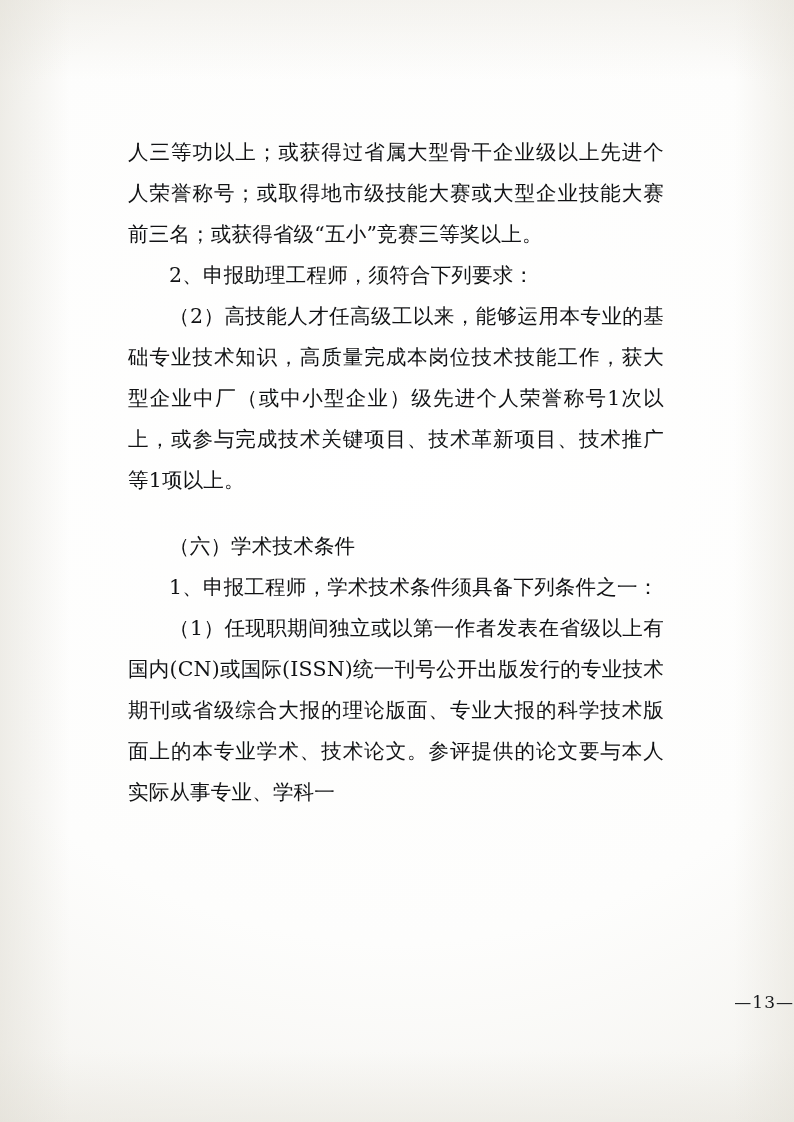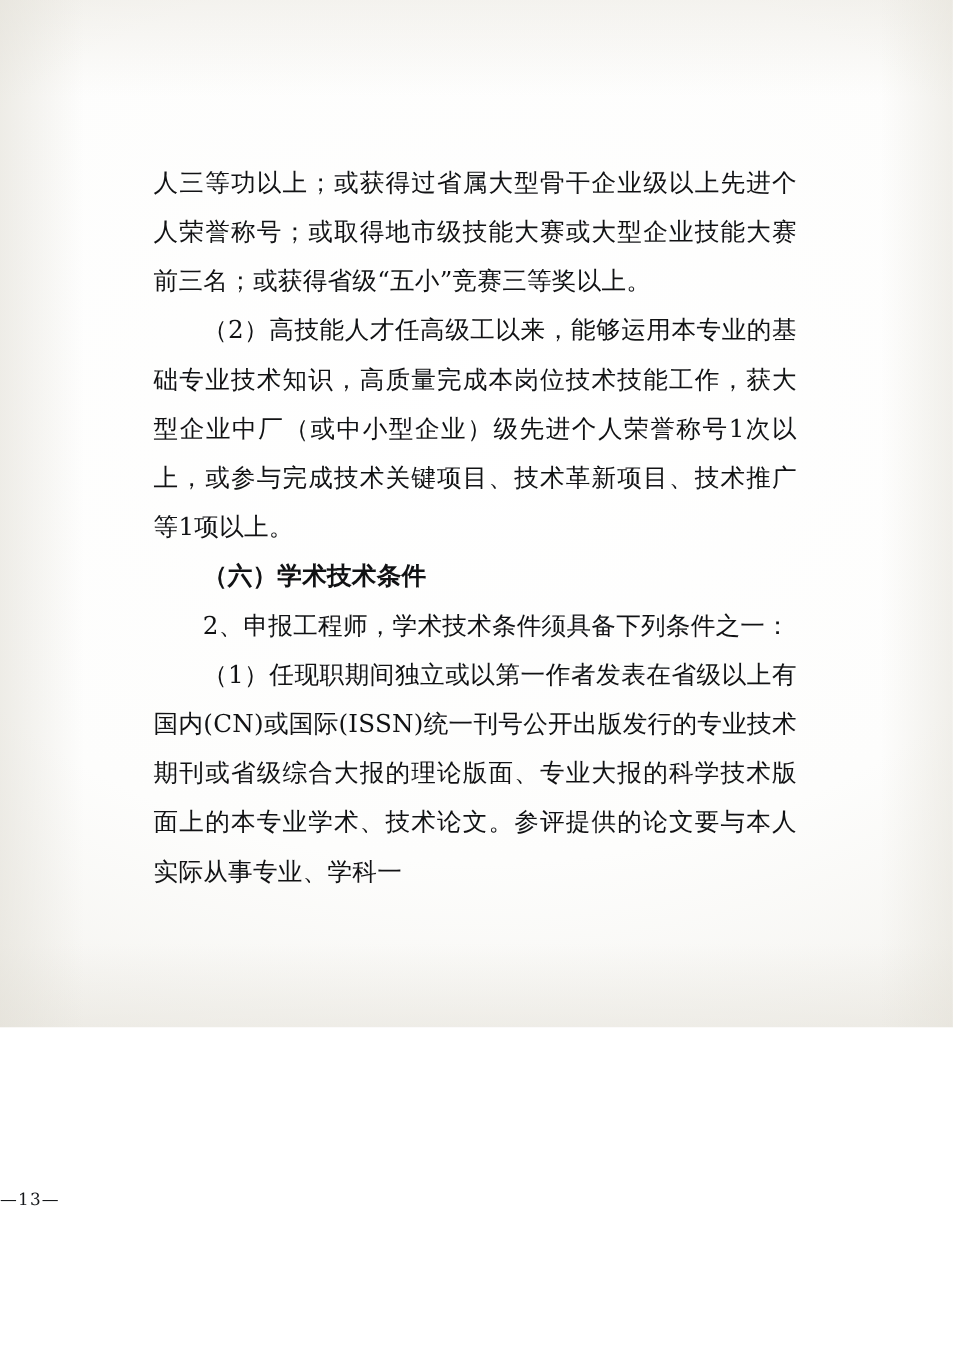--- a/index.html
+++ b/index.html
@@ -9,21 +9,21 @@
   body {
     width: 794px;
     height: 1122px;
     background: #ffffff;
     font-family: "DejaVu Serif", serif;
     overflow: hidden;
   }
   .page {
     position: relative;
     width: 794px;
-    height: 856px;
+    height: 1122px;
     background:
       radial-gradient(ellipse 120% 80% at 50% 40%, #ffffff 0%, #fdfdfc 55%, #f4f3ef 85%, #eceae4 100%);
     box-sizing: border-box;
   }
   
   .page::before {
     content: "";
     position: absolute;
     inset: 0;
     pointer-events: none;
@@ -46,39 +46,41 @@
     color: #111214;
     text-align: justify;
     text-justify: inter-ideograph;
     letter-spacing: 0.2px;
     font-family: "DejaVu Serif", "Liberation Serif", serif;
   }
   p.indent {
     text-indent: 2em;
   }
   p.bold {
-    font-weight: bold;
+    font-weight: normal;
+    margin-top: 25px;
   }
   .page-number {
     position: absolute;
     left: 0;
     right: 0;
     top: 992px;
-    text-align: left;
-    font-size: 14px;
+    text-align: right;
+    font-size: 17px;
     color: #15171a;
     font-family: "DejaVu Serif", "Liberation Serif", serif;
     letter-spacing: 1px;
   }
 </style>
 </head>
 <body>
 
 <div class="page">
   <div class="content">
     <p class="">人三等功以上；或获得过省属大型骨干企业级以上先进个人荣誉称号；或取得地市级技能大赛或大型企业技能大赛前三名；或获得省级“五小”竞赛三等奖以上。</p>
+    <p class="indent">2、申报助理工程师，须符合下列要求：</p>
     <p class="indent">（2）高技能人才任高级工以来，能够运用本专业的基础专业技术知识，高质量完成本岗位技术技能工作，获大型企业中厂（或中小型企业）级先进个人荣誉称号1次以上，或参与完成技术关键项目、技术革新项目、技术推广等1项以上。</p>
     <p class="indent bold">（六）学术技术条件</p>
-    <p class="indent">2、申报工程师，学术技术条件须具备下列条件之一：</p>
+    <p class="indent">1、申报工程师，学术技术条件须具备下列条件之一：</p>
     <p class="indent">（1）任现职期间独立或以第一作者发表在省级以上有国内(CN)或国际(ISSN)统一刊号公开出版发行的专业技术期刊或省级综合大报的理论版面、专业大报的科学技术版面上的本专业学术、技术论文。参评提供的论文要与本人实际从事专业、学科一</p>
   </div>
   <div class="page-number">—13—</div>
 </div>
 
 </body></html>

